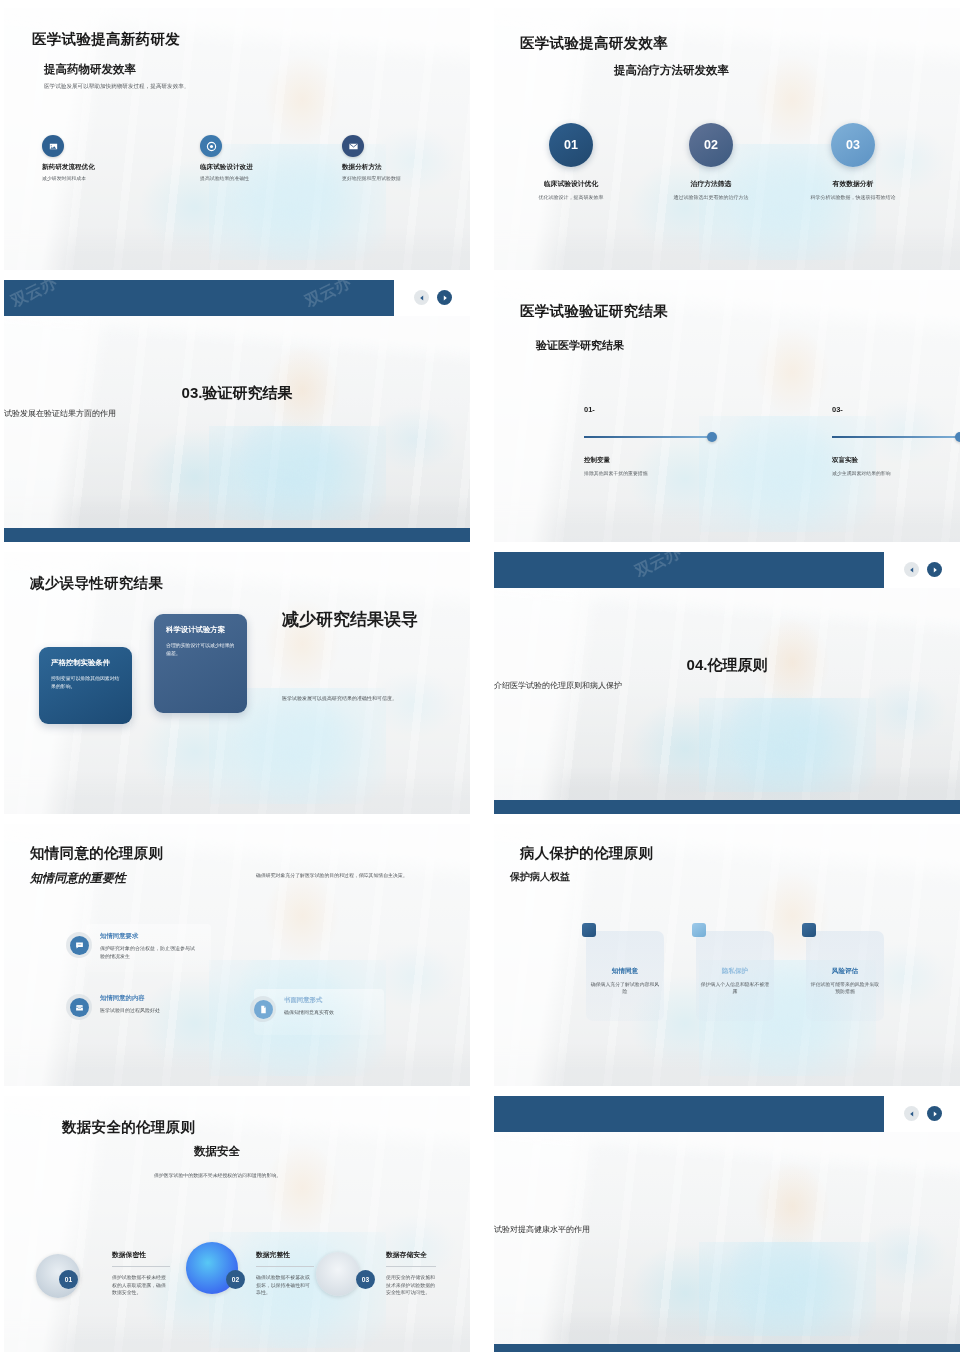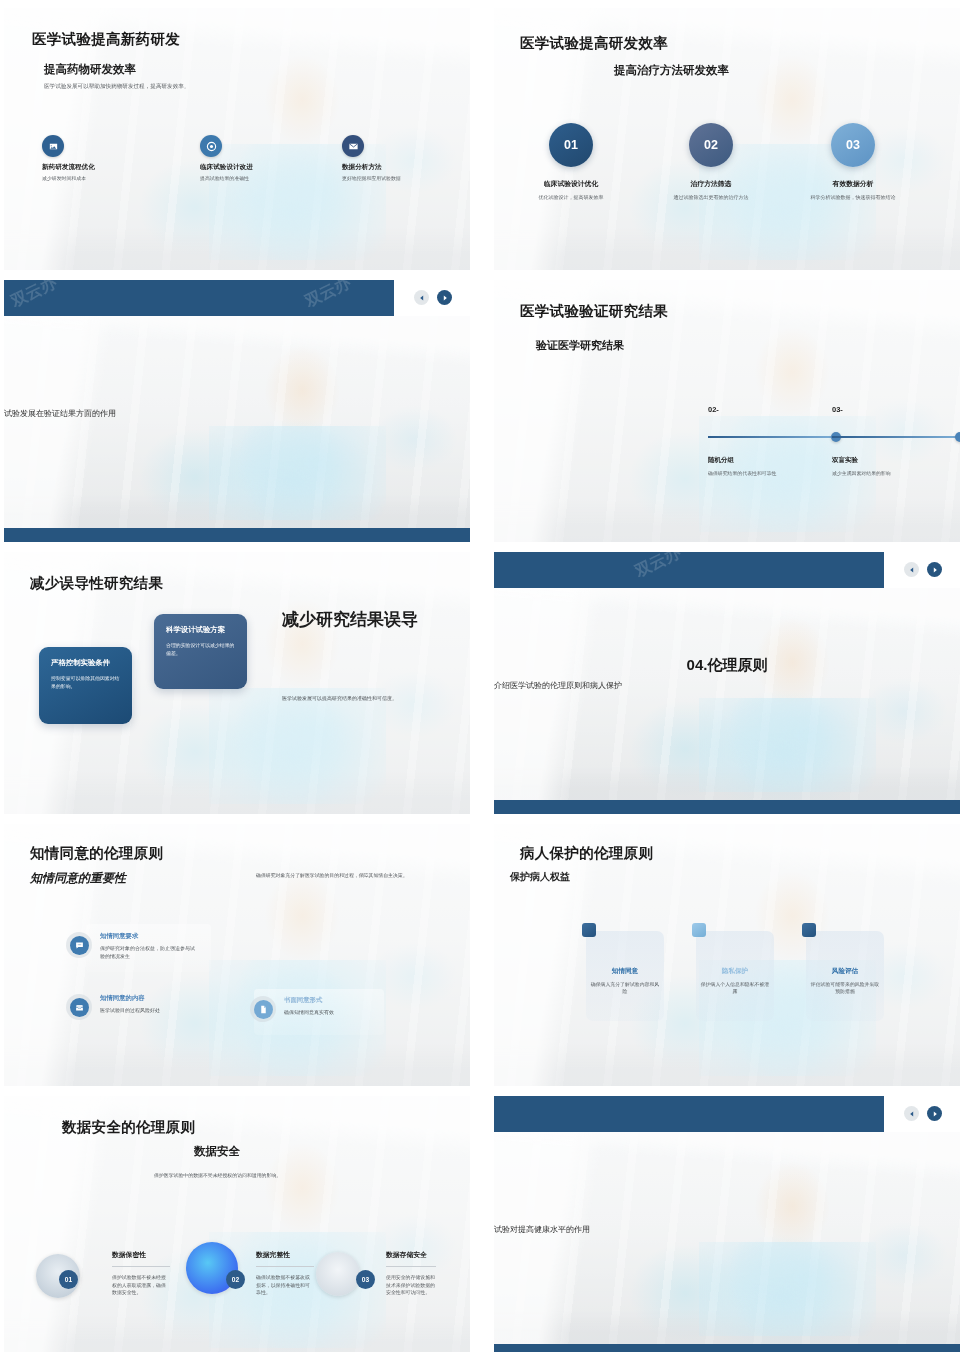--- a/index.html
+++ b/index.html
@@ -284,40 +284,41 @@
       <div class="nav-btn nav-next">
         <svg viewBox="0 0 10 10">
             <path d="M3 1l5 4-5 4z" fill="#ffffff"></path>
           </svg>
       </div>
     </div>
     <div style="position:absolute; left:0; top:36px; width:466px; height:212px; overflow:hidden;">
       <div class="lab-bg"></div>
       <div class="veil" style="background:rgba(255,255,255,.38)"></div>
     </div>
+    <div class="sec-title">03.验证研究结果</div>
     <div class="sec-sub">试验发展在验证结果方面的作用</div>
     <div class="sec-bar-bot"></div>
   </div>
 
   <div class="slide">
     <div class="lab-bg"></div>
     <div class="veil"></div>
     <div class="s-title t4">医学试验验证研究结果</div>
     <div class="s-sub st4">验证医学研究结果</div>
 
-
-    <div class="tl-item" style="left:214px; top:125px;">
-      <div class="tl-num">02-</div>
+    <div class="tl-item" style="left:90px; top:125px;">
+      <div class="tl-num">01-</div>
       <div class="tl-track">
         <div class="tl-line"></div>
         <div class="tl-dot"></div>
       </div>
-      <div class="tl-name">随机分组</div>
-      <div class="tl-desc">确保研究结果的代表性和可靠性</div>
-    </div>
+      <div class="tl-name">控制变量</div>
+      <div class="tl-desc">排除其他因素干扰的重要措施</div>
+    </div>
+
 
     <div class="tl-item" style="left:338px; top:125px;">
       <div class="tl-num">03-</div>
       <div class="tl-track">
         <div class="tl-line"></div>
         <div class="tl-dot"></div>
       </div>
       <div class="tl-name">双盲实验</div>
       <div class="tl-desc">减少主观因素对结果的影响</div>
     </div>
@@ -328,21 +329,21 @@
     <div class="veil"></div>
     <div class="s-title t5">减少误导性研究结果</div>
     <div class="s-sub st5">减少研究结果误导</div>
     <div class="s-desc sd5">医学试验发展可以提高研究结果的准确性和可信度。</div>
 
     <div class="card" style="left:35px; top:95px; width:93px; height:77px; background:linear-gradient(150deg,#2e6797,#1c4a74);">
       <div class="card-t">严格控制实验条件</div>
       <div class="card-d">控制变量可以排除其他因素对结果的影响。</div>
     </div>
 
-    <div class="card" style="left:150px; top:62px; width:93px; height:75px; background:linear-gradient(150deg,#4a6c95,#36577f);">
+    <div class="card" style="left:150px; top:62px; width:93px; height:99px; background:linear-gradient(150deg,#4a6c95,#36577f);">
       <div class="card-t">科学设计试验方案</div>
       <div class="card-d">合理的实验设计可以减少结果的偏差。</div>
     </div>
 
   </div>
 
   <div class="slide" style="background:#fff;">
     <div class="sec-bar-top">
       <span class="wm" style="left:140px; top:0px;">双云办</span>
     </div>

